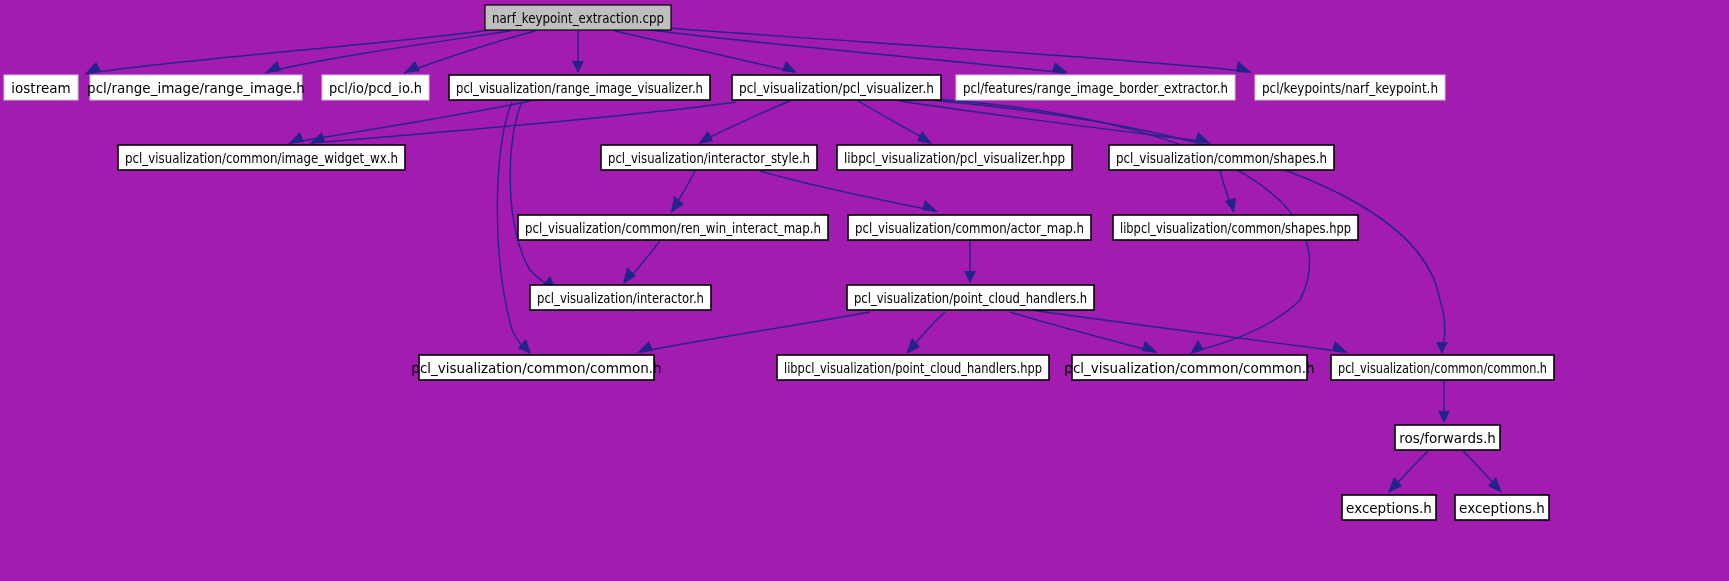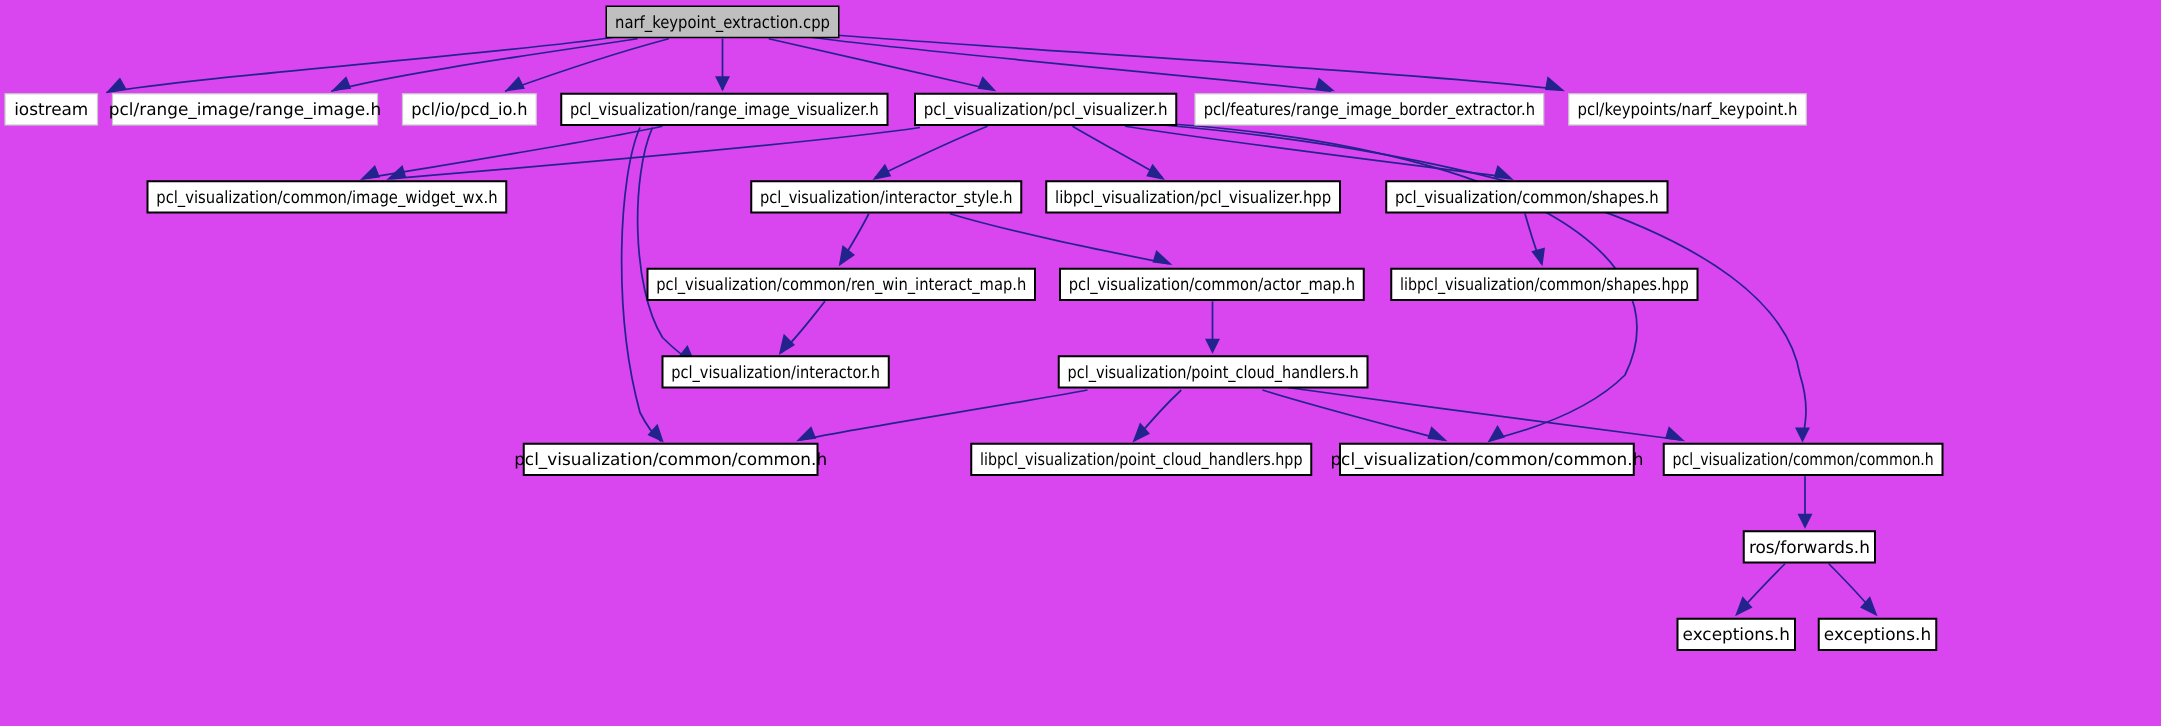--- a/index.html
+++ b/index.html
@@ -4,21 +4,21 @@
 <style>
   html, body {
     margin: 0;
     padding: 0;
     background: #ffffff;
   }
   #graph-root {
     position: relative;
     width: 1729px;
     height: 581px;
-    background: #d946ef;
+    background: #a21caf;
     font-family: "DejaVu Sans", "Liberation Sans", sans-serif;
     overflow: hidden;
   }
   #graph-svg {
     position: absolute;
     left: 0;
     top: 0;
     width: 1729px;
     height: 581px;
   }

